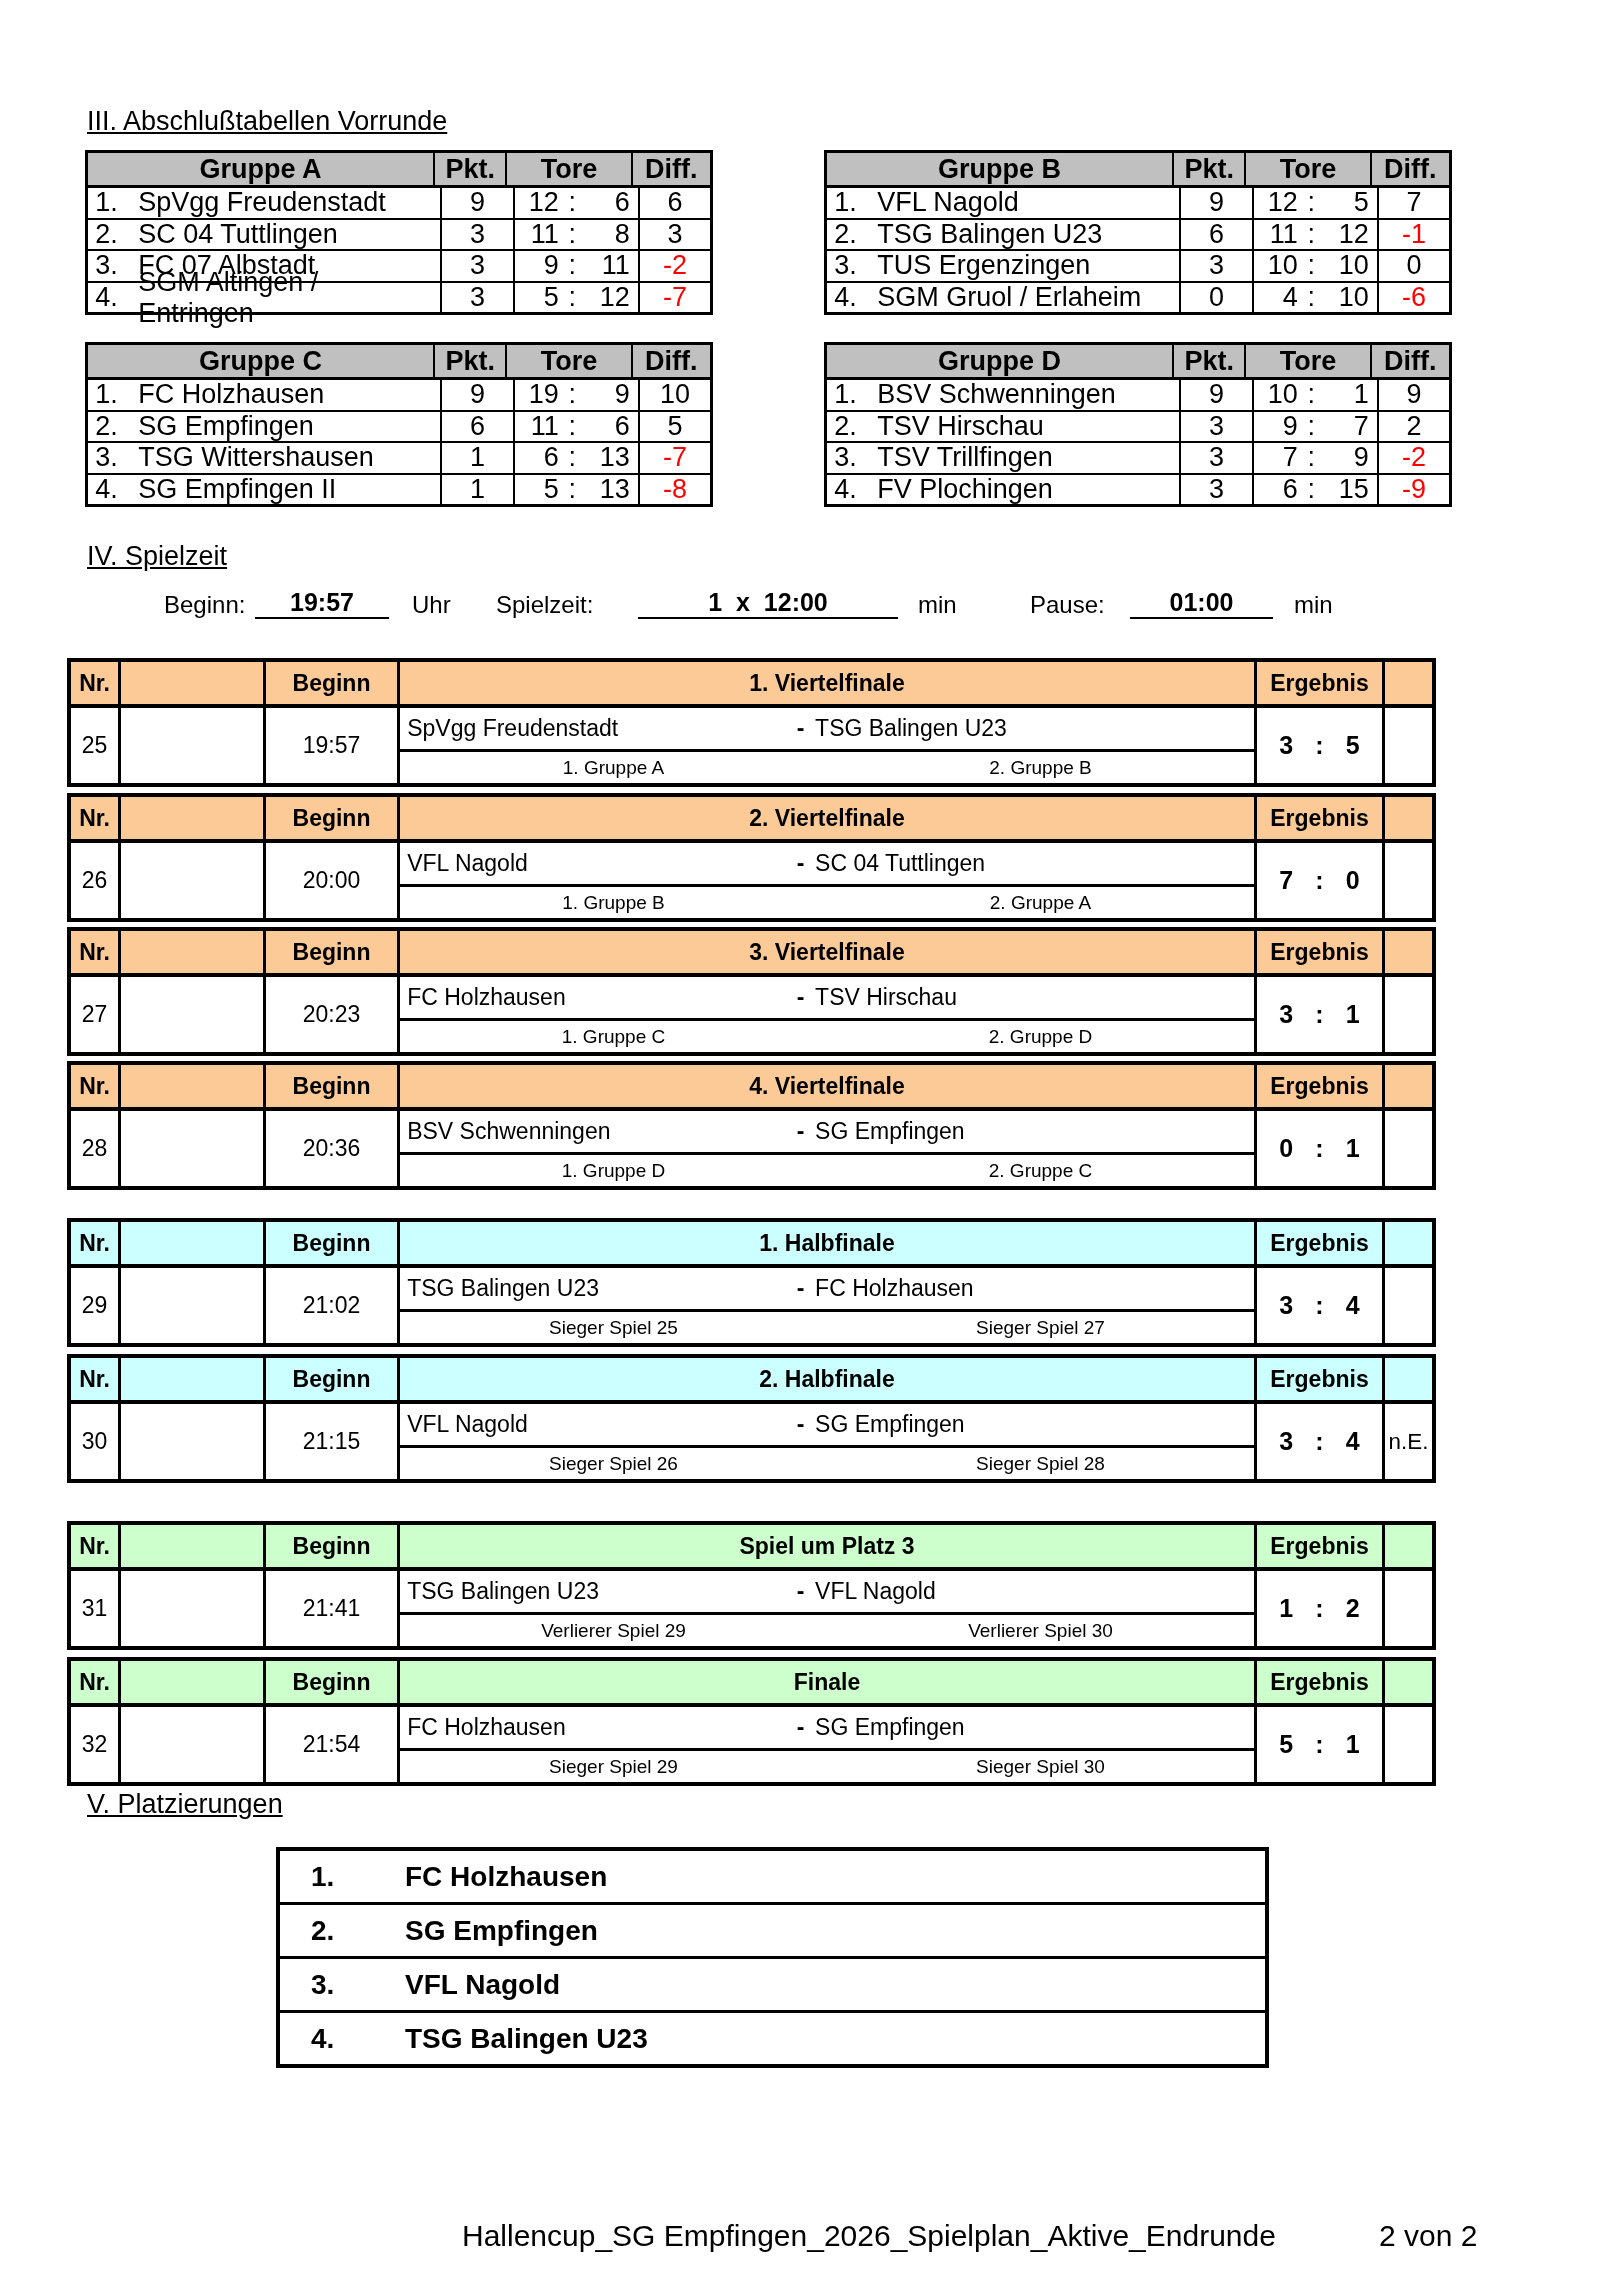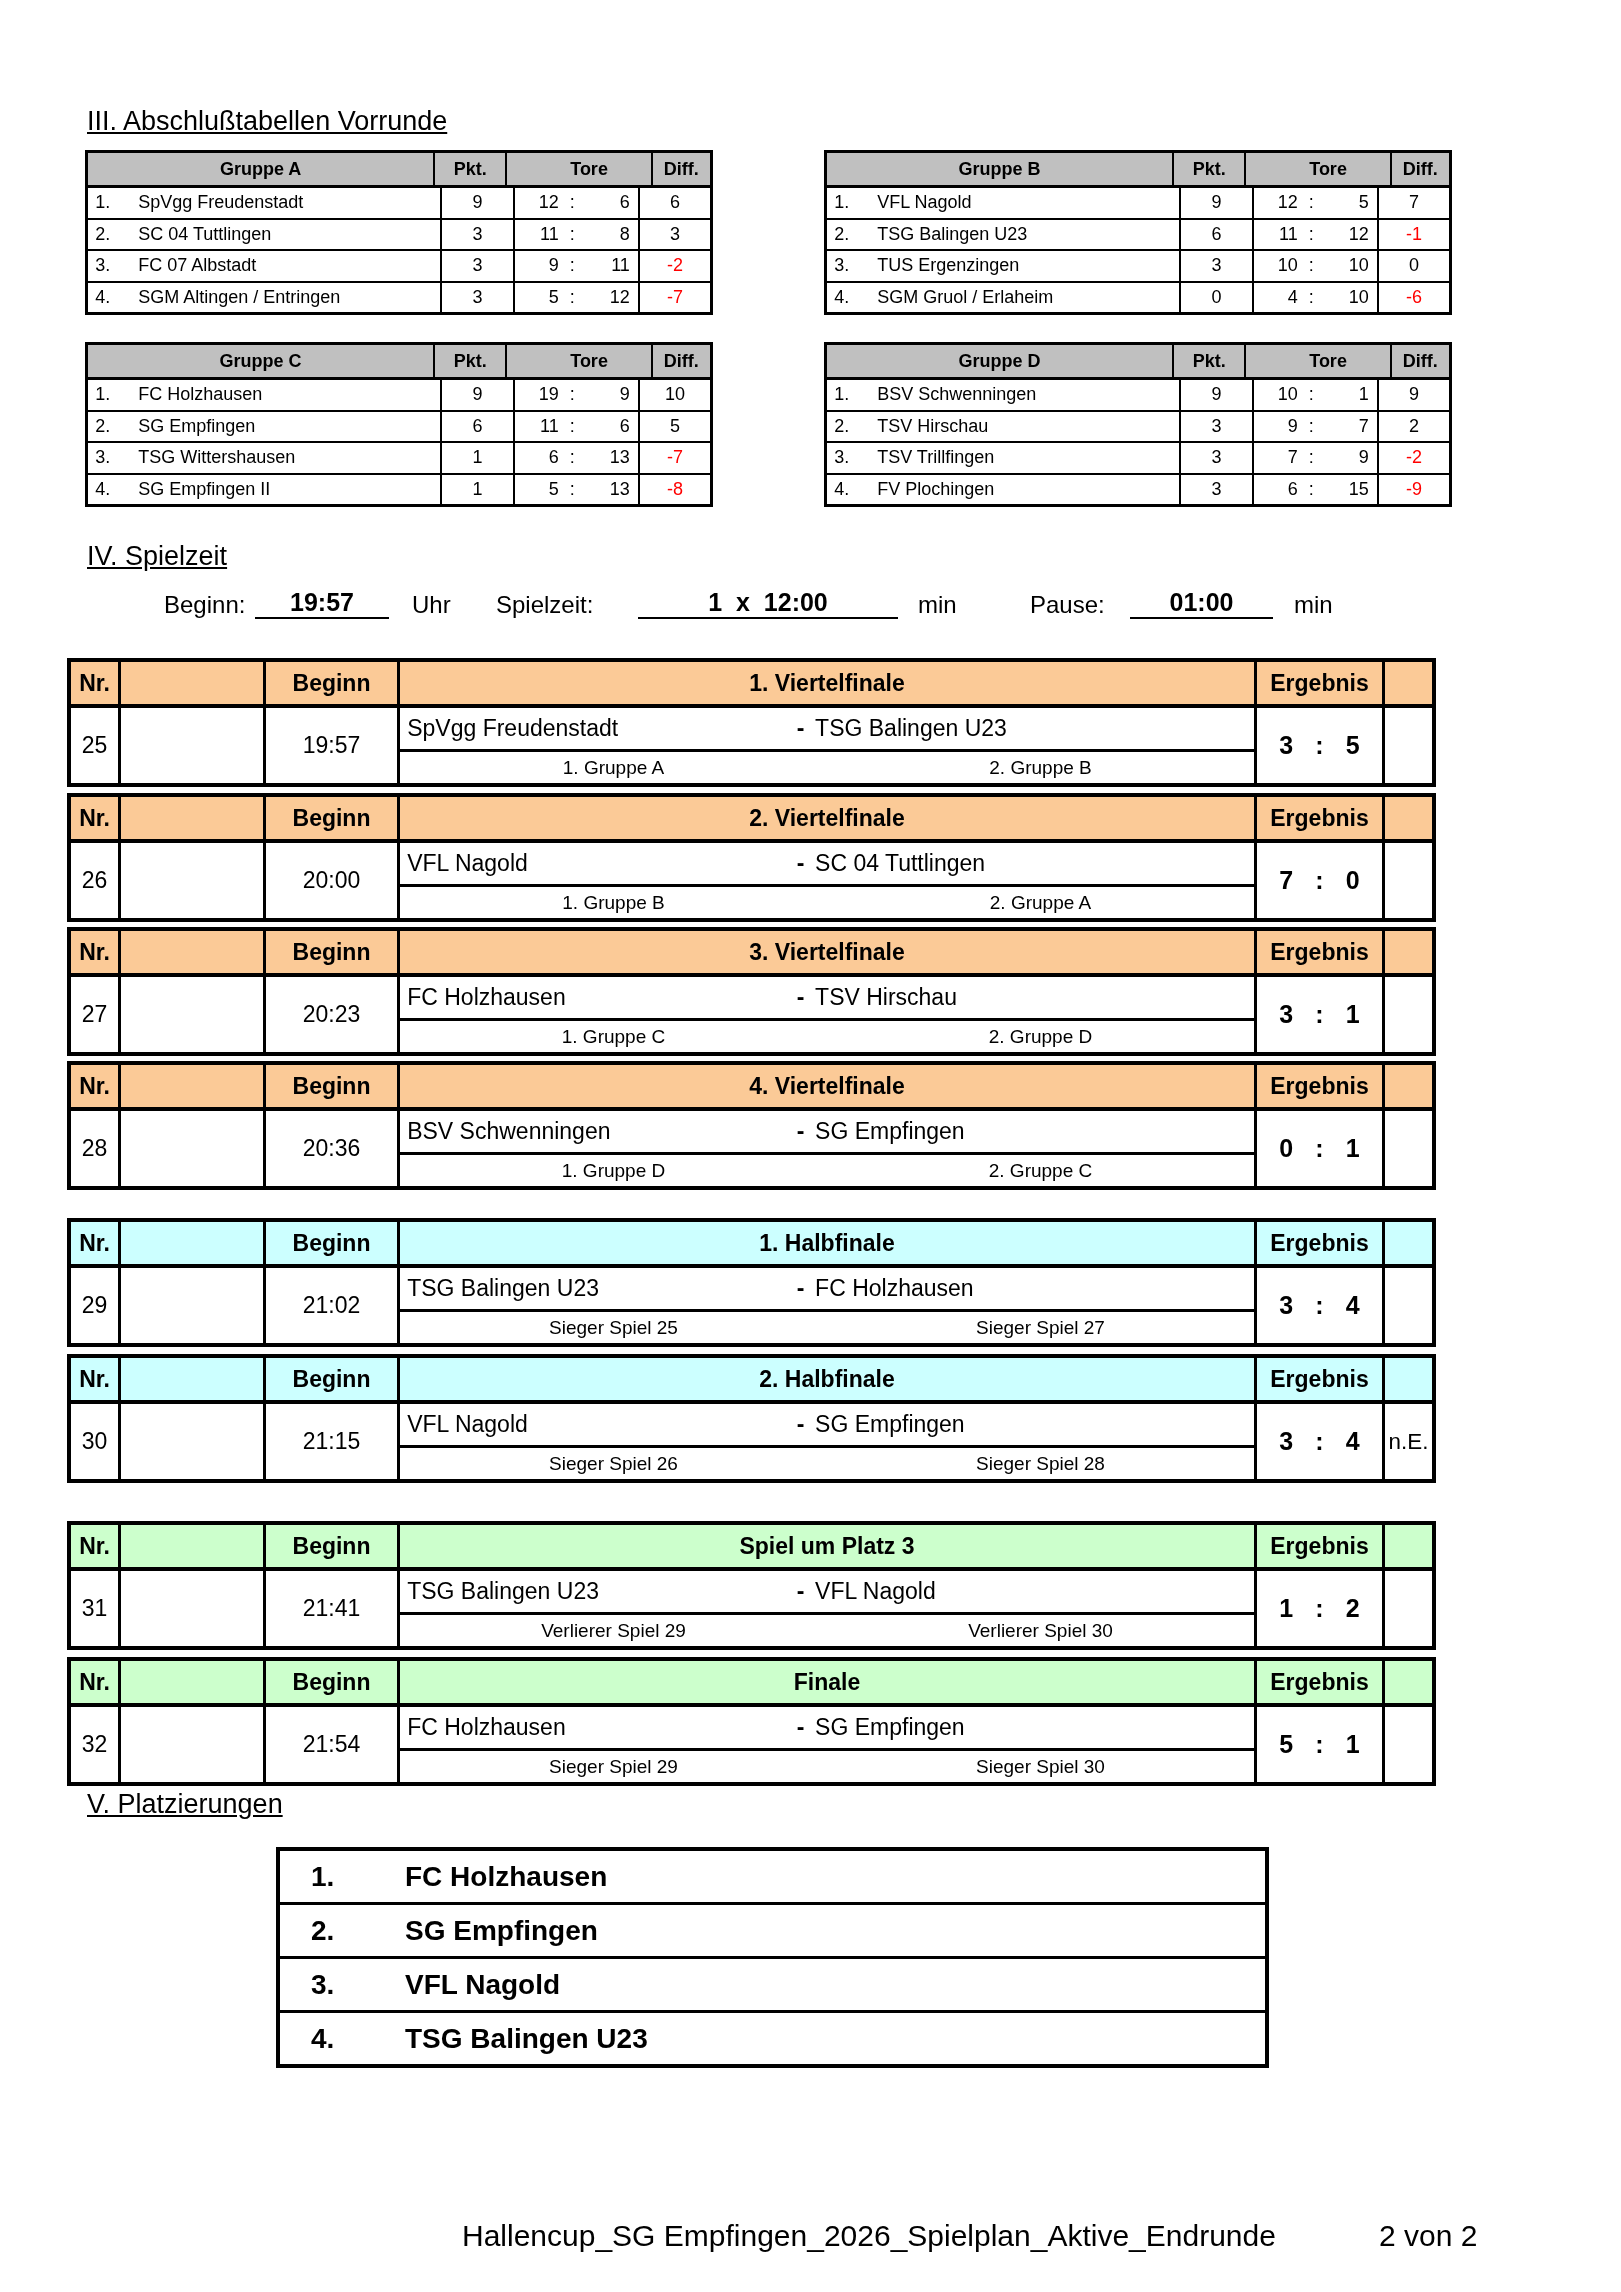--- a/index.html
+++ b/index.html
@@ -2,34 +2,34 @@
 <html style="font-size:14.3px"><head>
 <meta charset="utf-8">
 <style>
   html,body{margin:0;padding:0;background:#fff;}
   .page{position:relative;width:1621px;height:2293px;background:#fff;overflow:hidden;
         font-family:"Liberation Sans",sans-serif;color:#000;}
   .section-title{position:absolute;font-size:27px;text-decoration:underline;white-space:nowrap;}
 
   
   .gtable{position:absolute;width:622px;border:3.6px solid #000;background:#fff;}
-  .grow{display:flex;height:29.6px;border-bottom:2.7px solid #000;background:#fff;align-items:stretch;font-size:18px;}
+  .grow{display:flex;height:29.6px;border-bottom:2.7px solid #000;background:#fff;align-items:stretch;font-size:27px;}
   .gtable .grow:last-child{border-bottom:none;}
   .grow.ghead{height:32px;background:#C0C0C0;font-weight:bold;border-bottom:3.6px solid #000;}
   .gcell{display:flex;align-items:center;border-right:2.7px solid #000;}
   .gcell:last-child{border-right:none;}
   .c-team{flex:0 0 55.5%;padding-left:7.2px;}
   .c-team .rank{width:43px;flex:0 0 43px;}
   .ghead .c-team{justify-content:center;padding-left:0;}
   .c-pkt{flex:0 0 11.3%;justify-content:center;}
   .c-tore{flex:0 0 19.8%;}
   .c-tore .gf{flex:1;text-align:right;}
   .c-tore .gc{width:27px;flex:0 0 27px;text-align:center;}
   .c-tore .ga{flex:1;text-align:right;padding-right:8px;}
-  .ghead .c-tore{justify-content:center;padding-left:20px;}
+  .ghead .c-tore{justify-content:center;}
   .c-diff{flex:1;justify-content:center;}
   .neg{color:#FF0000;}
 
   
   .mblock{position:absolute;left:67px;width:1361px;border:4.5px solid #000;background:#fff;}
   .mhead{display:flex;height:42px;font-weight:bold;font-size:23px;border-bottom:4.5px solid #000;}
   .mhead>div{display:flex;align-items:center;justify-content:center;border-right:3.6px solid #000;}
   .mhead>div:last-child{border-right:none;}
   .theme-orange .mhead{background:#FBCA97;}
   .theme-cyan .mhead{background:#CCFFFF;}

